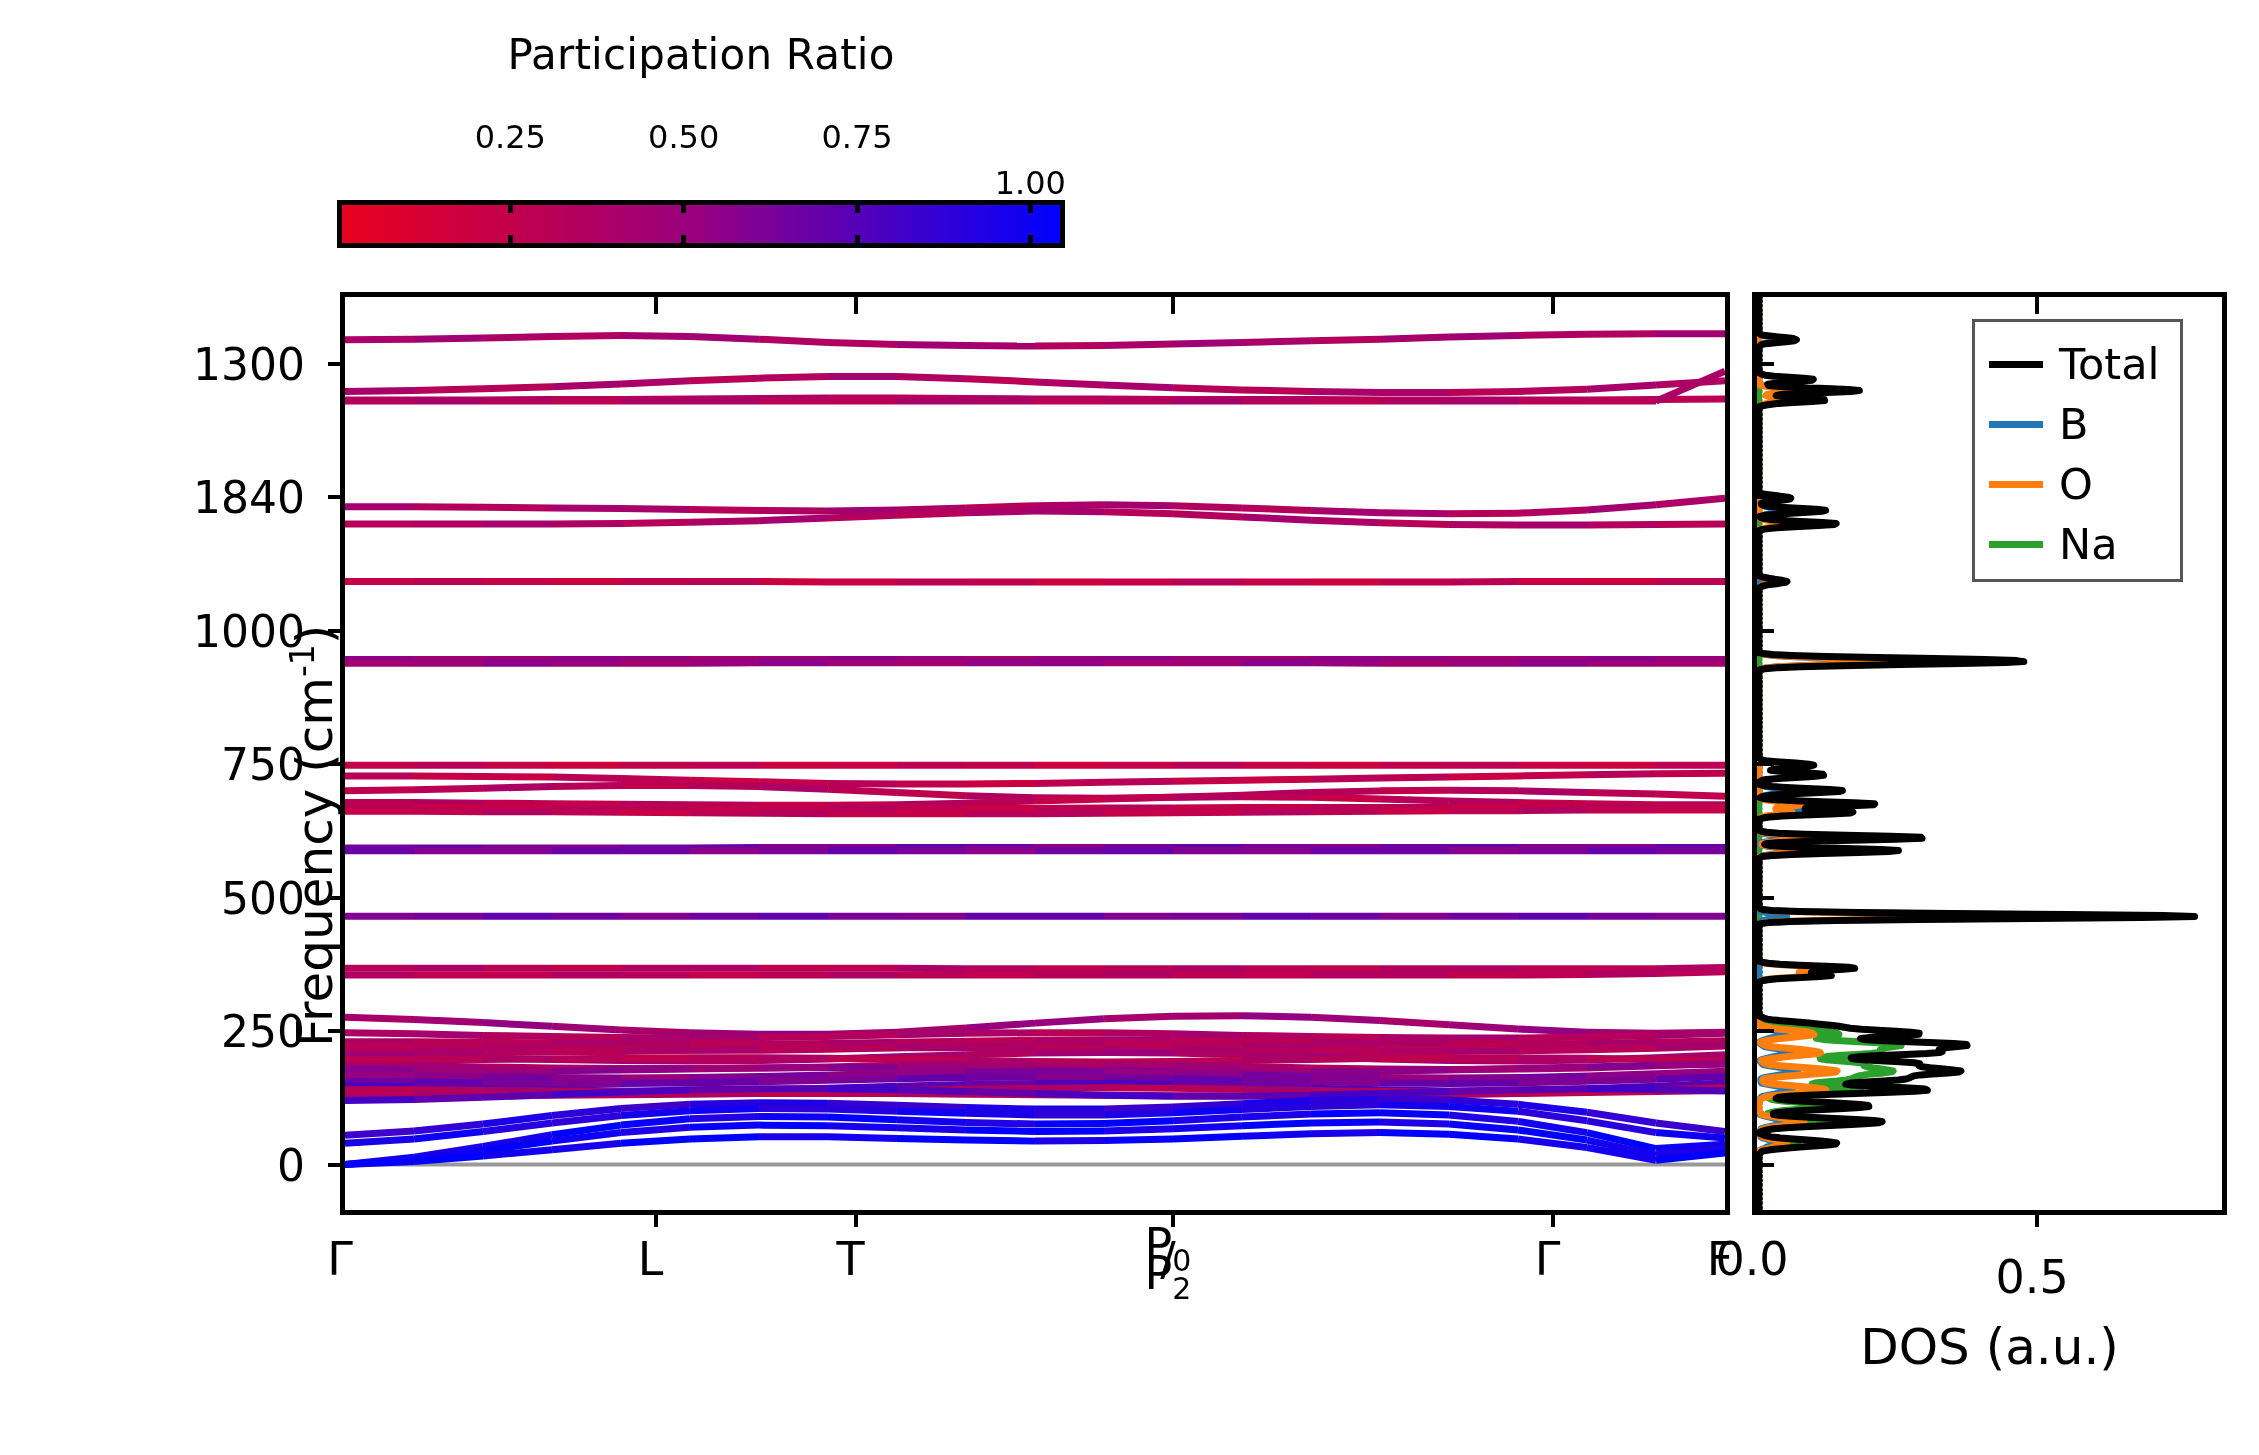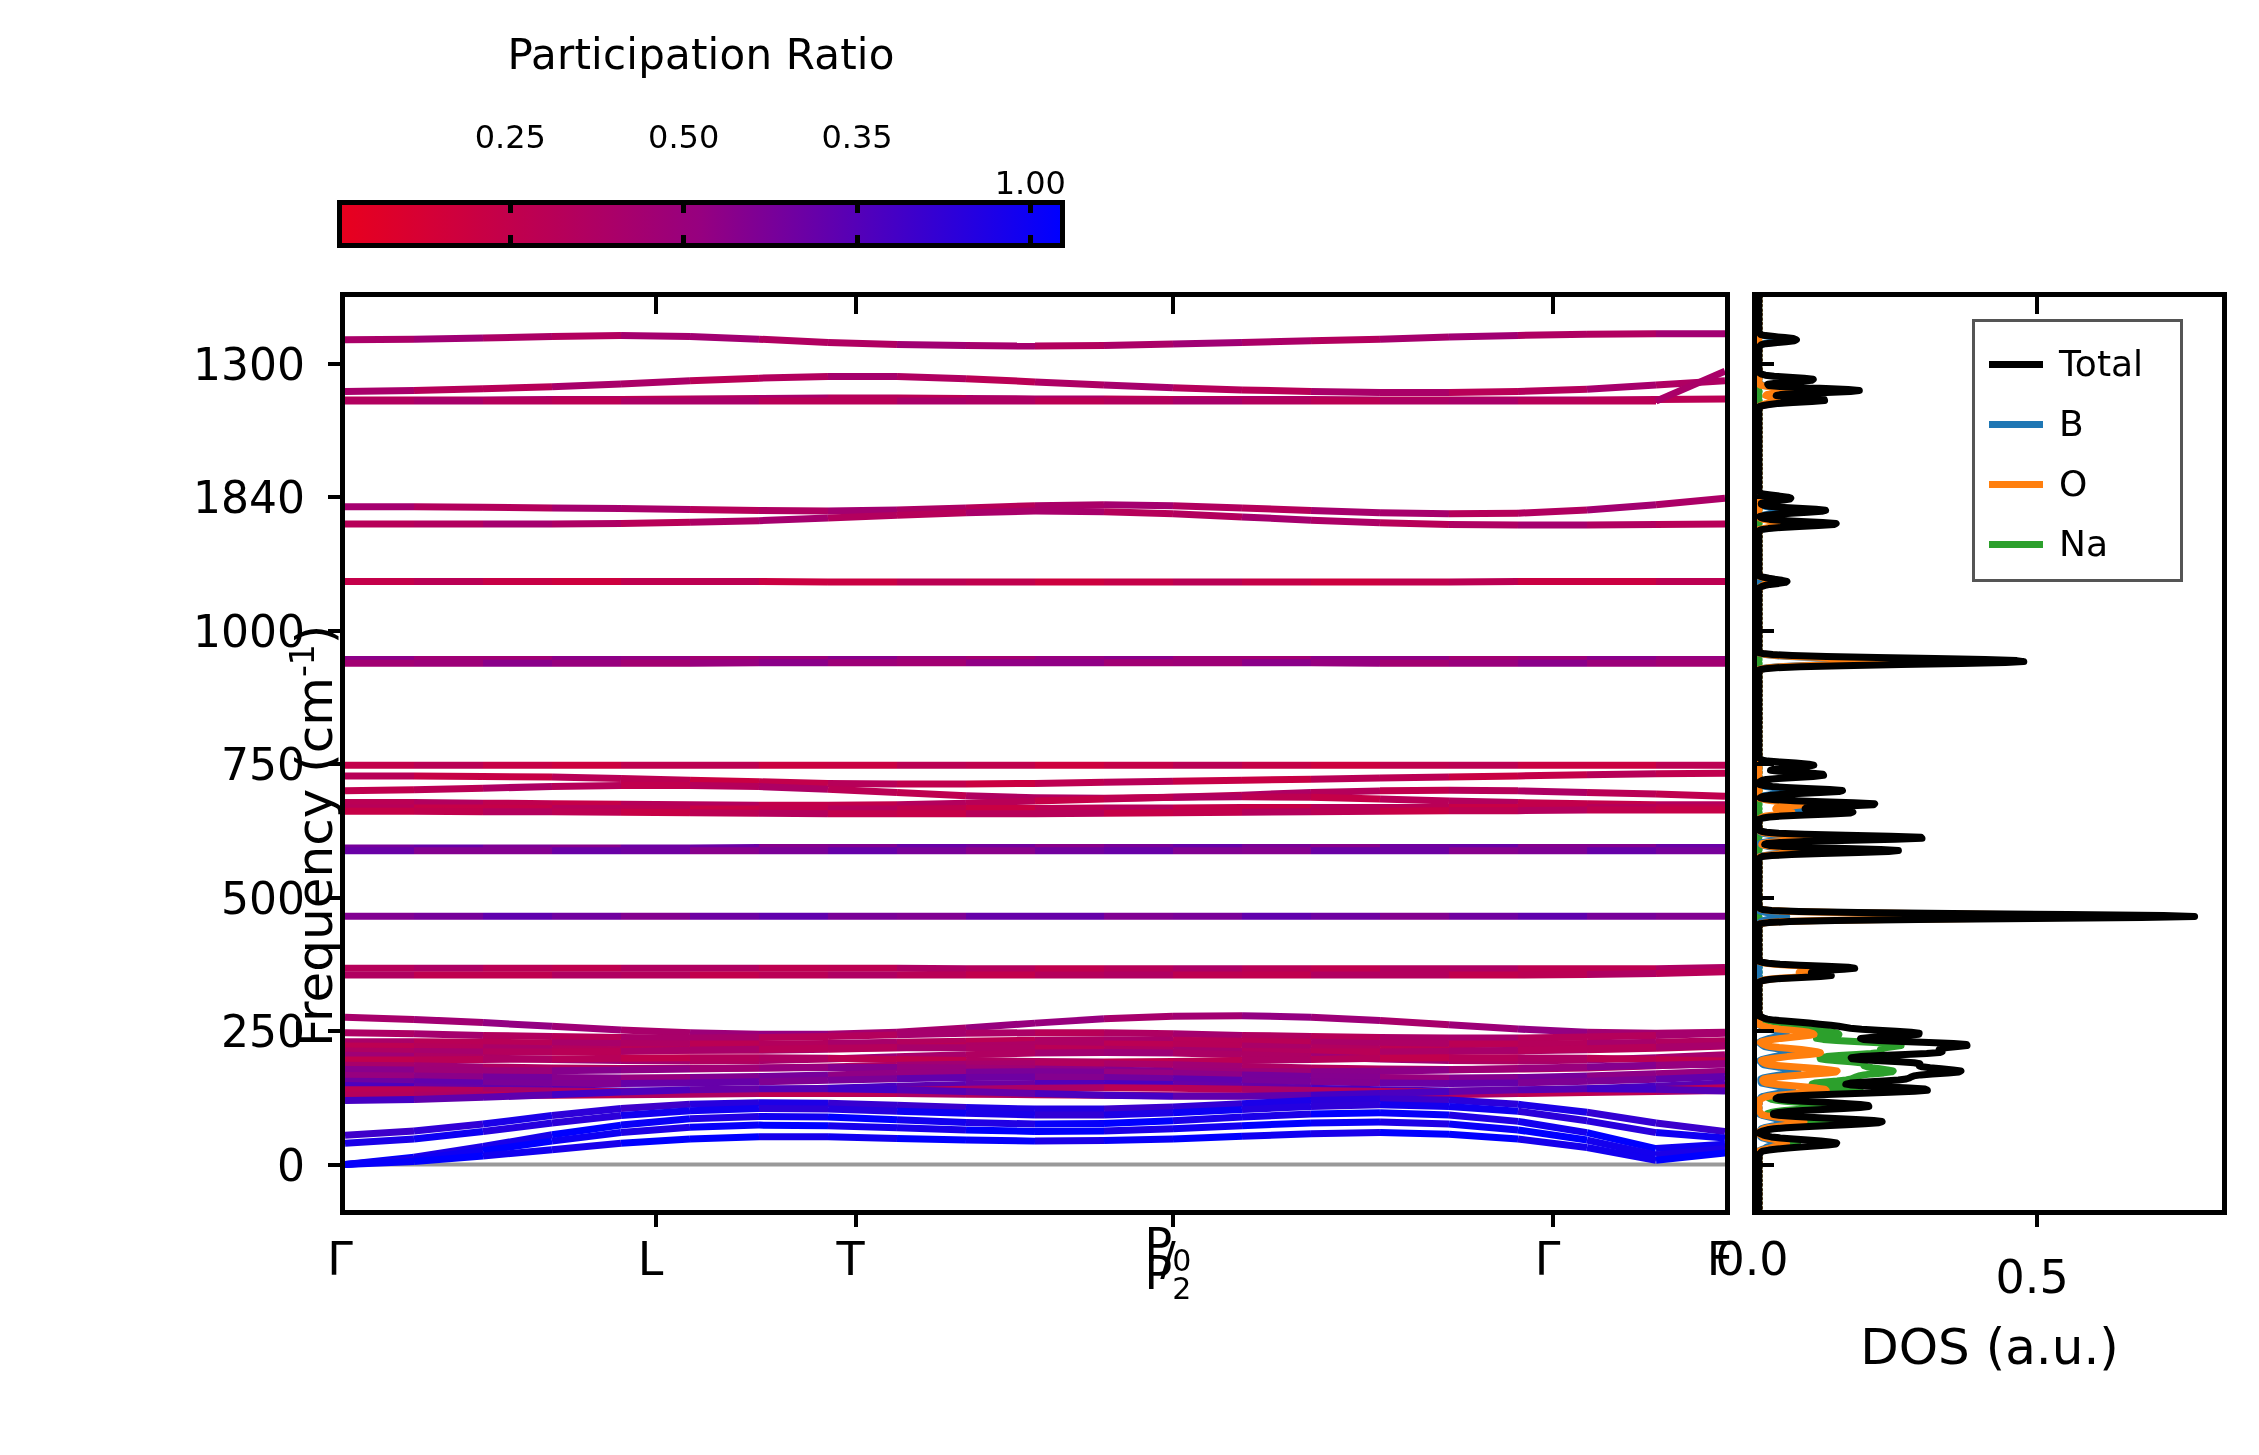--- a/index.html
+++ b/index.html
@@ -49,32 +49,32 @@
   #dos-svg{position:absolute;left:0;top:0;}
   #dos-xlabels{position:absolute;left:1752px;top:1228px;width:475px;height:70px;}
   #dos-xlabels span{position:absolute;font-size:46px;transform:translateX(-50%);}
   #dos-title{position:absolute;left:1752px;top:1318px;width:475px;text-align:center;font-size:50px;}
 
   
   #legend{position:absolute;left:1972px;top:319px;width:211px;height:263px;
           border:3px solid #555;background:#fff;box-sizing:border-box;padding:12px 14px;}
   .leg-row{display:flex;align-items:center;height:60px;}
   .leg-line{width:54px;height:7px;margin-right:16px;flex:none;}
-  .leg-lab{font-size:36px;line-height:1;}
+  .leg-lab{font-size:43px;line-height:1;}
 </style>
 </head>
 <body>
 
 <div id="root">
 
   <div id="cbar-title">Participation Ratio</div>
   <div id="cbar-ticklabels">
       <span style="left: 173.333px;">0.25</span>
       <span style="left: 346.667px;">0.50</span>
-      <span style="left: 520px;">0.35</span>
+      <span style="left: 520px;">0.75</span>
       <span style="left: 693.333px; margin-top: 46px;">1.00</span>
     </div>
   <div id="cbar-wrap">
     <div id="cbar-grad">
       <div id="cbar-inner" style="background: linear-gradient(to right, rgb(232, 0, 30) 0%, rgb(222, 0, 42) 6.3%, rgb(212, 0, 55) 12.5%, rgb(201, 0, 67) 18.8%, rgb(191, 0, 79) 25%, rgb(181, 0, 91) 31.3%, rgb(171, 0, 104) 37.5%, rgb(160, 0, 116) 43.8%, rgb(150, 0, 128) 50%, rgb(131, 0, 144) 56.3%, rgb(113, 0, 160) 62.5%, rgb(94, 0, 176) 68.8%, rgb(75, 0, 192) 75%, rgb(56, 0, 207) 81.3%, rgb(38, 0, 223) 87.5%, rgb(19, 0, 239) 93.8%, rgb(0, 0, 255) 100%);"></div>
     </div>
   <div class="cb-tick t" style="left: 170.833px;"></div>
       <div class="cb-tick b" style="left: 170.833px;"></div>
       <div class="cb-tick t" style="left: 344.167px;"></div>
       <div class="cb-tick b" style="left: 344.167px;"></div>

